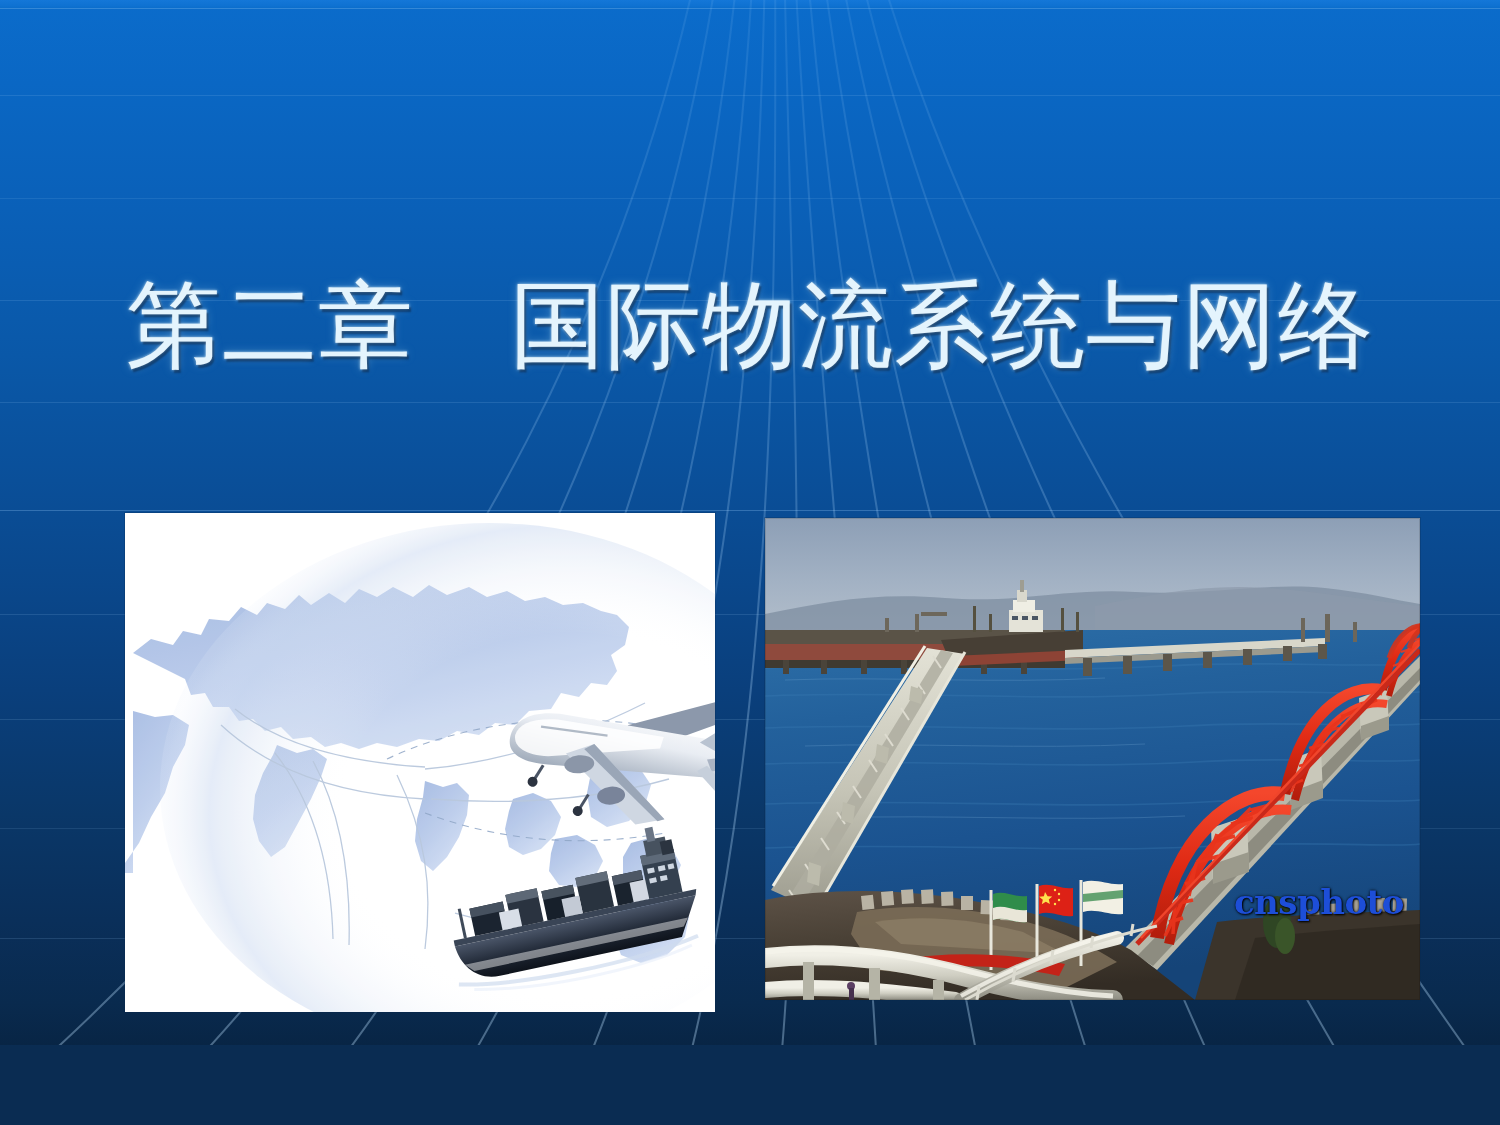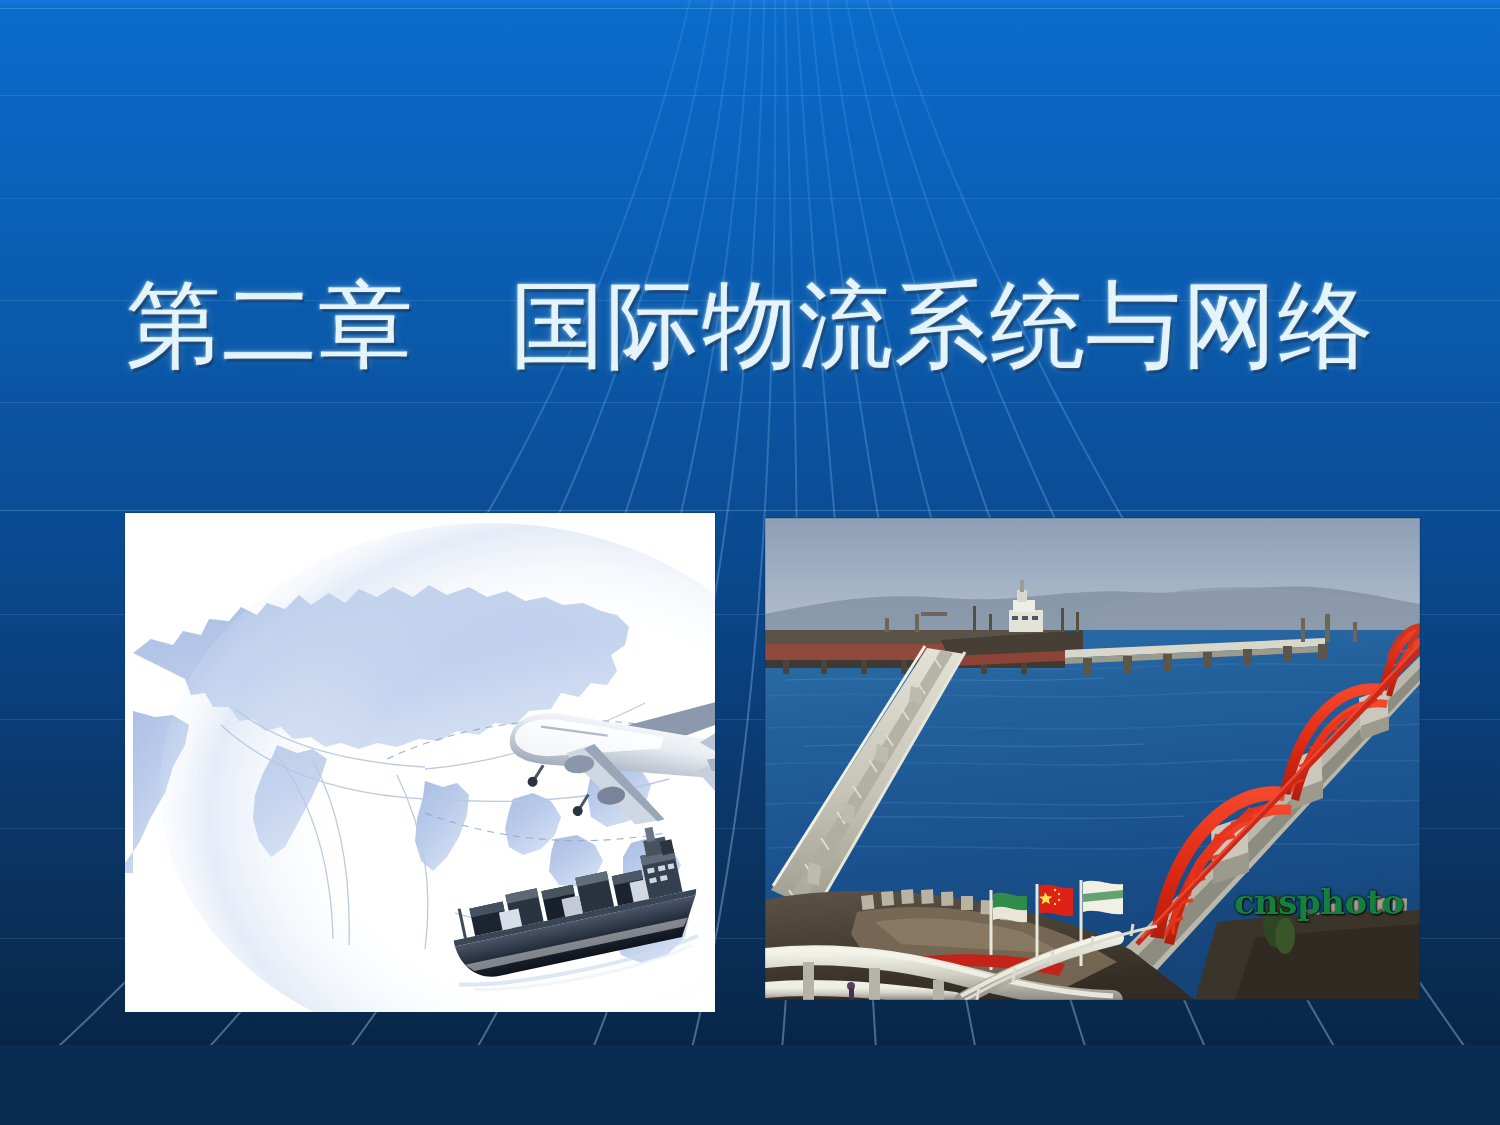--- a/index.html
+++ b/index.html
@@ -94,21 +94,21 @@
   }
   .pic svg{ display:block; width:100%; height:100%; }
 
   
   .watermark{
     position:absolute;
     right:16px; bottom:78px;
     font-family:"DejaVu Serif","Liberation Serif",serif;
     font-weight:bold;
     font-size:34px;
-    color:#15803d;
+    color:#1d4ed8;
     letter-spacing:-0.5px;
     text-shadow:0 0 3px rgba(0,0,0,0.85), 1px 1px 2px rgba(0,0,0,0.9);
   }
 </style>
 </head>
 <body>
 
 <div id="slide">
 
   <div class="bg-gradient"></div>

